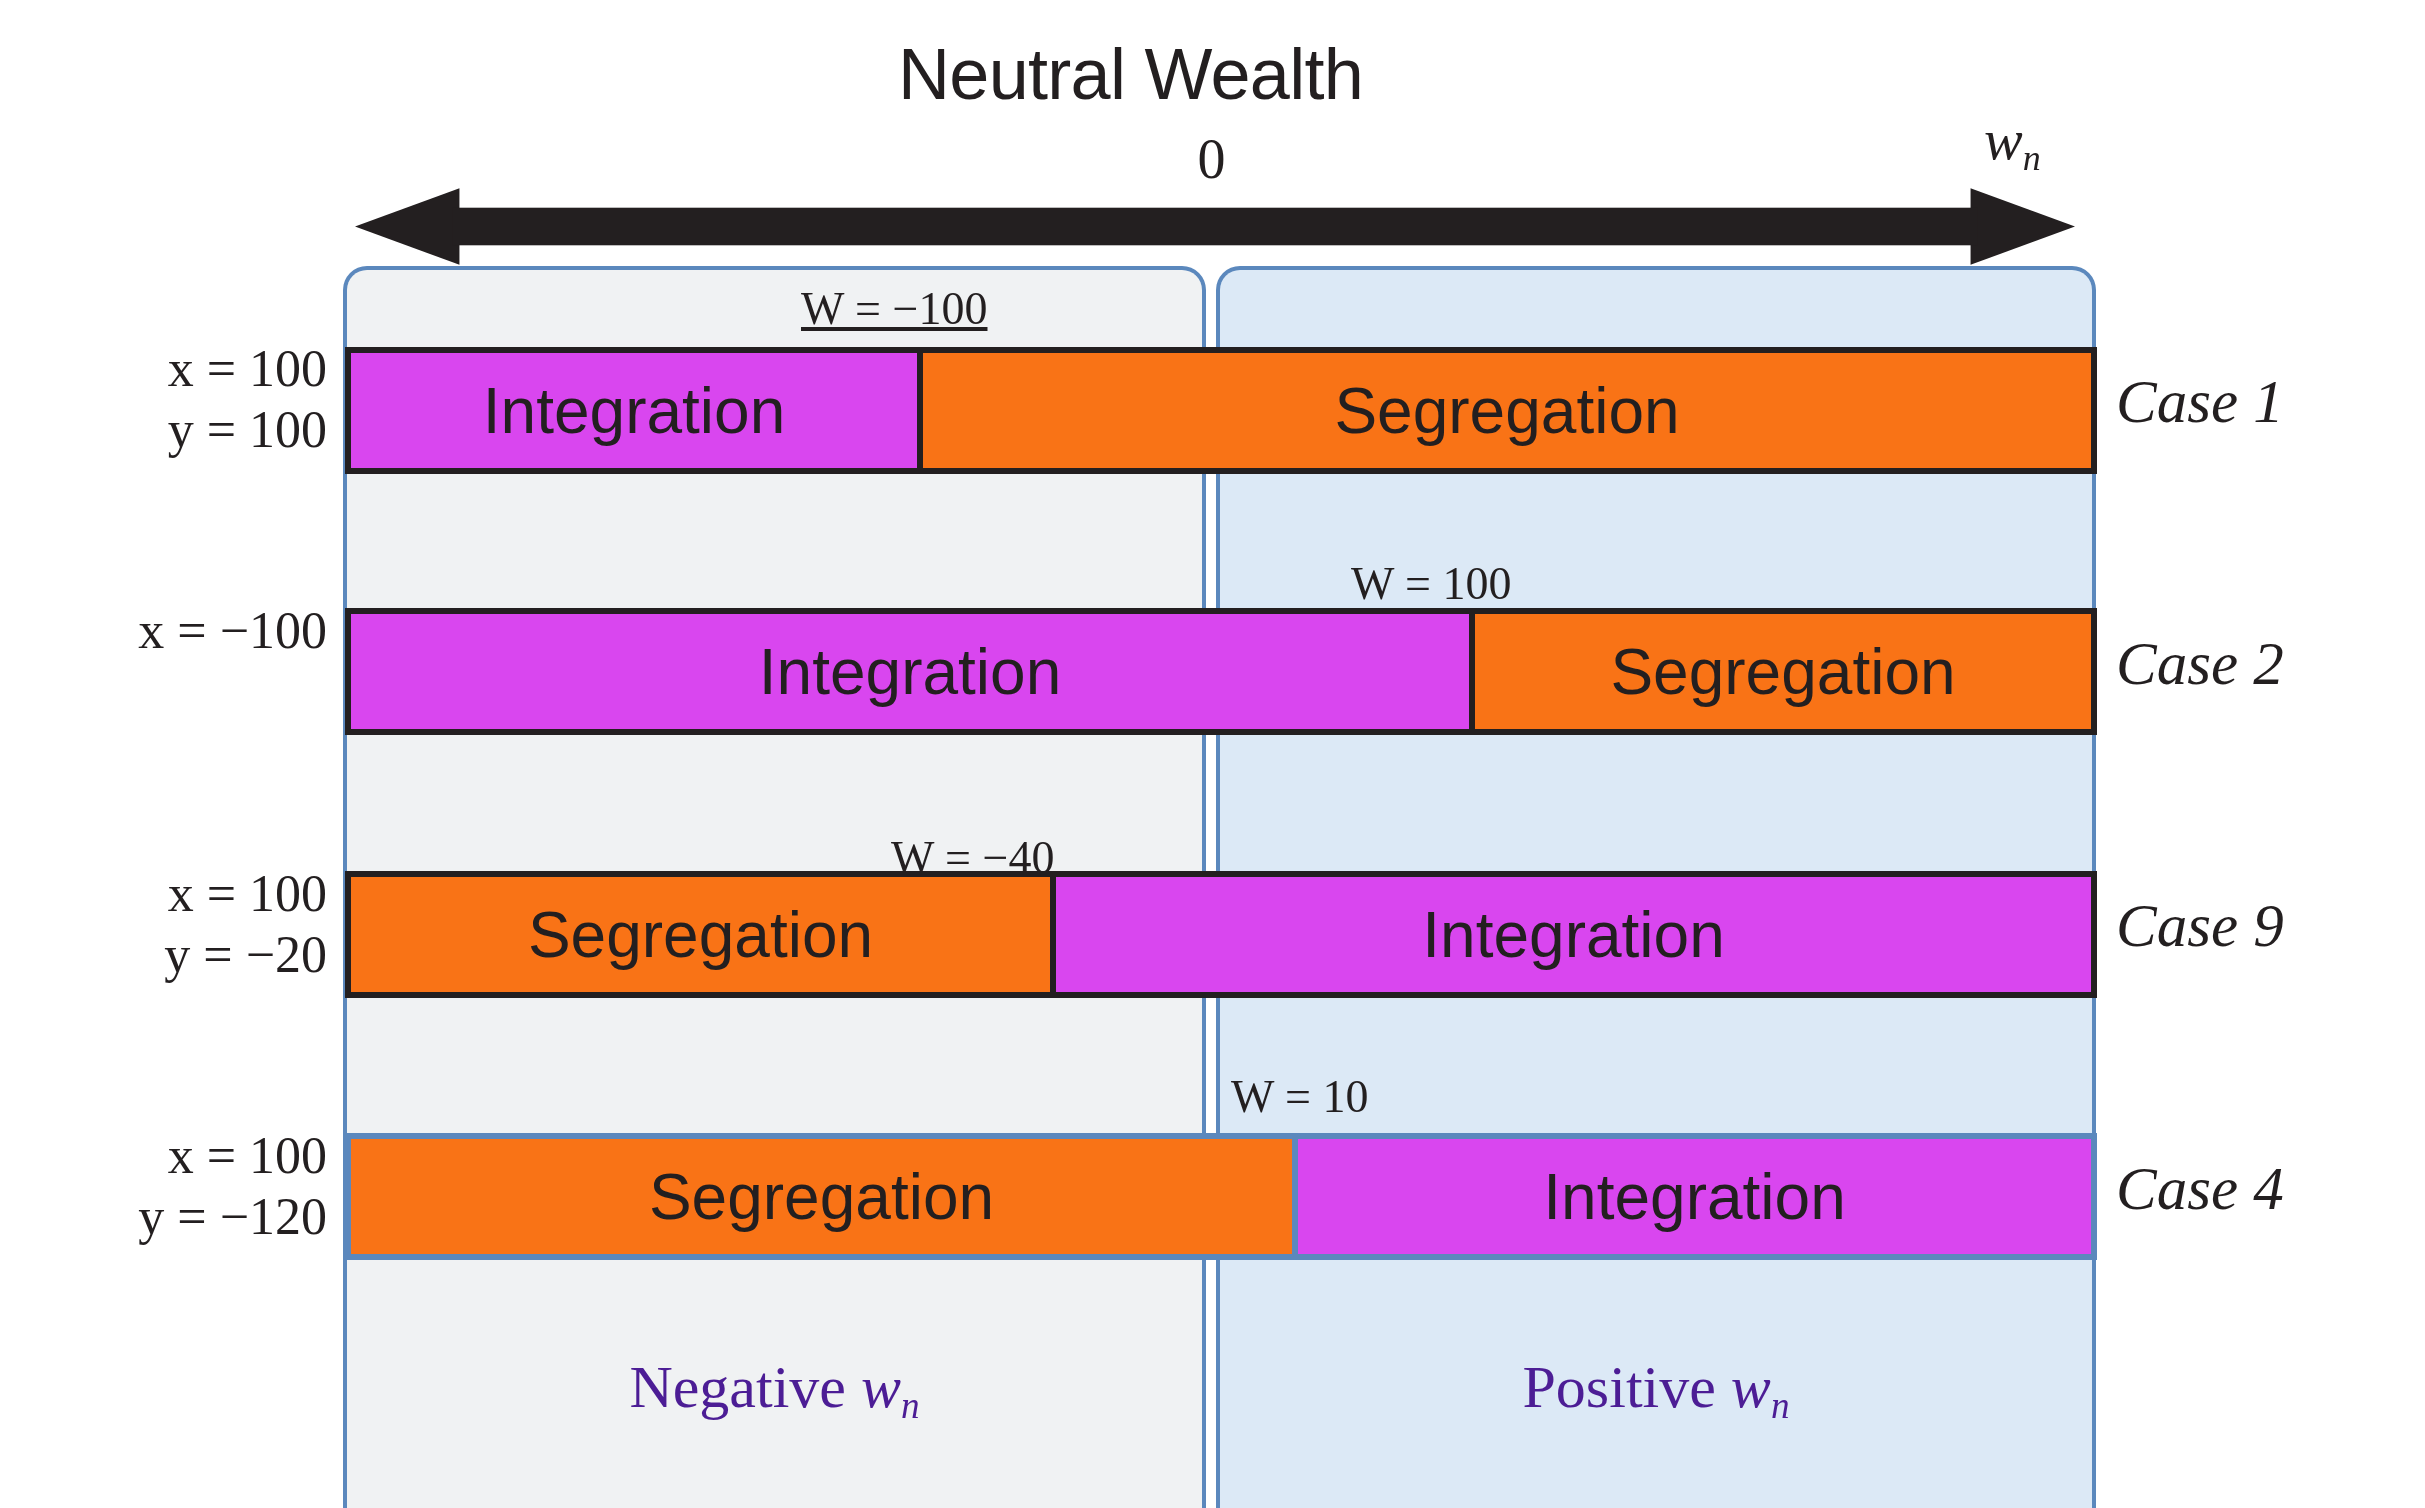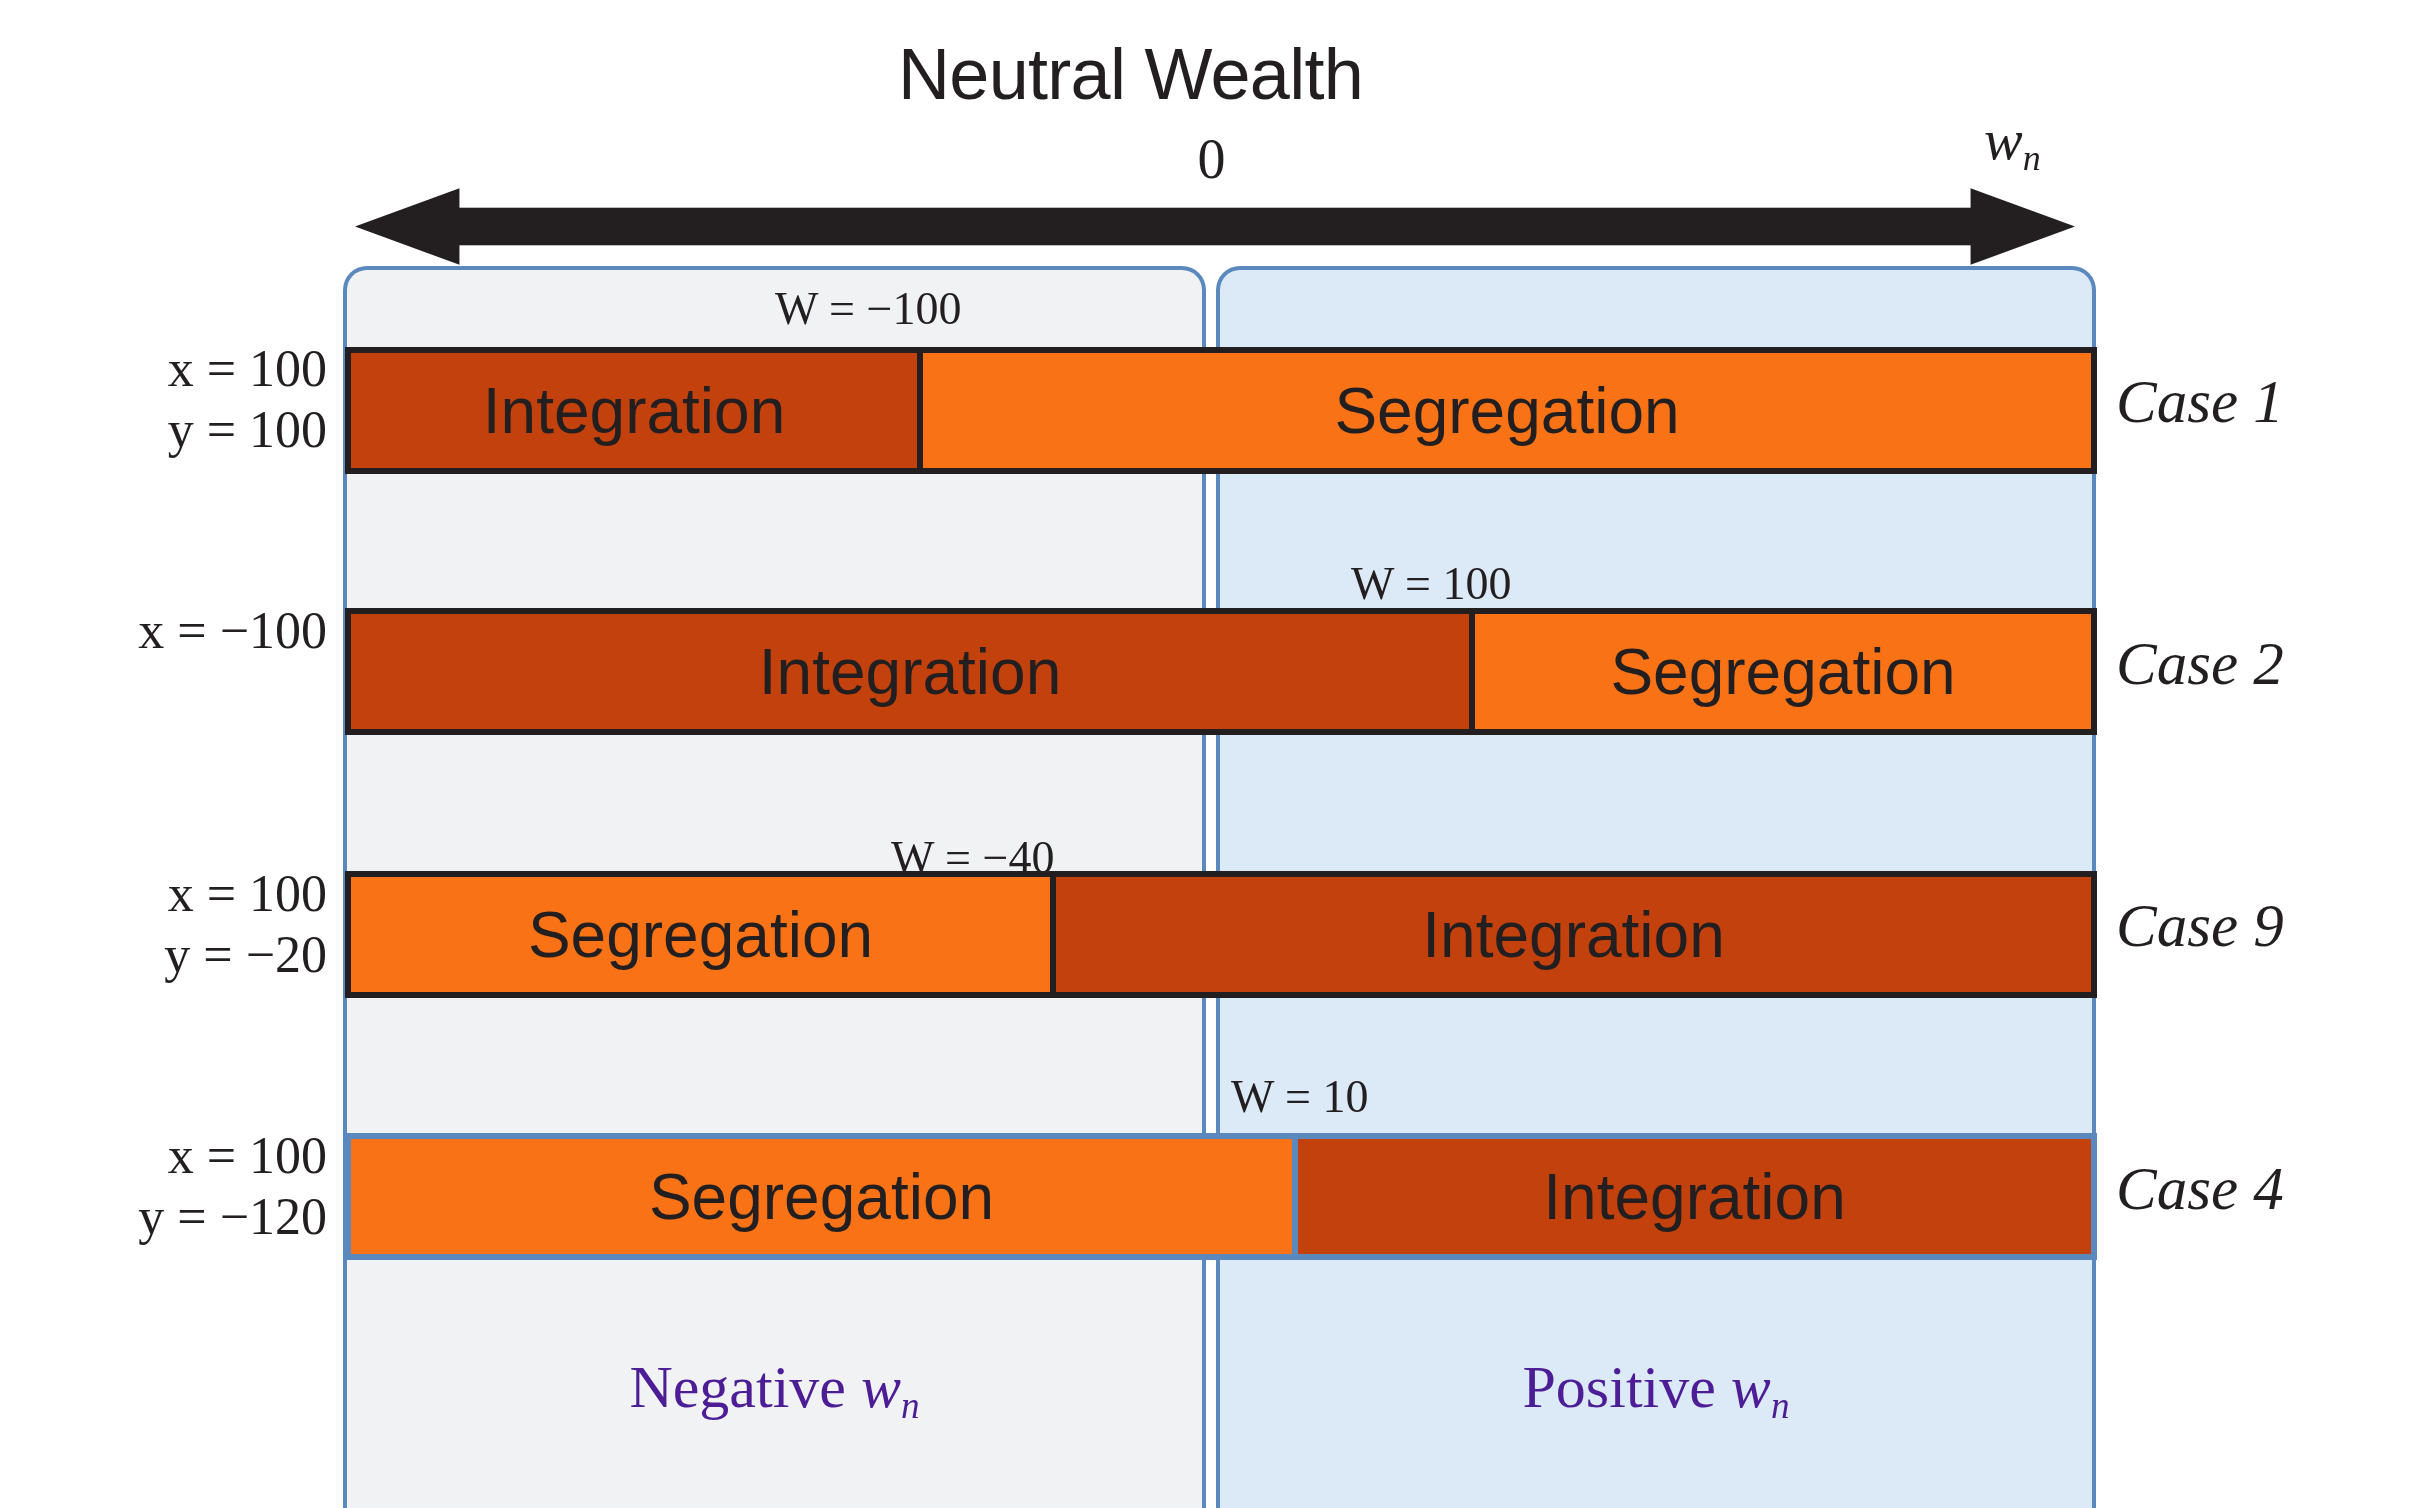--- a/index.html
+++ b/index.html
@@ -151,21 +151,21 @@
   .seg {
     box-sizing: border-box;
     display: flex;
     align-items: center;
     justify-content: center;
     font-family: "Liberation Sans", sans-serif;
     font-size: 64px;
     color: #231f20;
     white-space: nowrap;
   }
-  .seg.integration { background: #c2410c; }
+  .seg.integration { background: #d946ef; }
   .seg.segregation { background: #f97316; }
   .seg.divider-right { border-right: 6.3px solid #231f20; }
   .bar.blue-edge .seg.divider-right { border-right: 6.3px solid #5b88bd; }
 </style>
 </head>
 <body>
 
 <div id="header">
 
   <div id="chart-title">Neutral Wealth</div>
@@ -190,21 +190,21 @@
 <div class="panel" id="panel-positive">
   <div class="panel-footer-label"><span>Positive </span><span class="ital">w</span><span class="sub">n</span></div>
 </div>
 
 <div class="case-row">
   <div class="row-left-labels" style="top:338px;">
     <div>x = 100</div>
     <div>y = 100</div>
   </div>
 
-  <div class="w-label" style="left:775px; top:282px;">W = −100</div>
+  <div class="w-label" style="left:801px; top:282px;text-decoration:underline;">W = −100</div>
 
   <div class="bar" style="left:345px; top:347px; width:1752px; height:127px;">
     <div class="seg integration divider-right" style="width:572px;">Integration</div>
     <div class="seg segregation" style="flex:1;">Segregation</div>
   </div>
 
   <div class="case-name" style="top:367px;">Case 1</div>
 </div>
 
 <div class="case-row">

